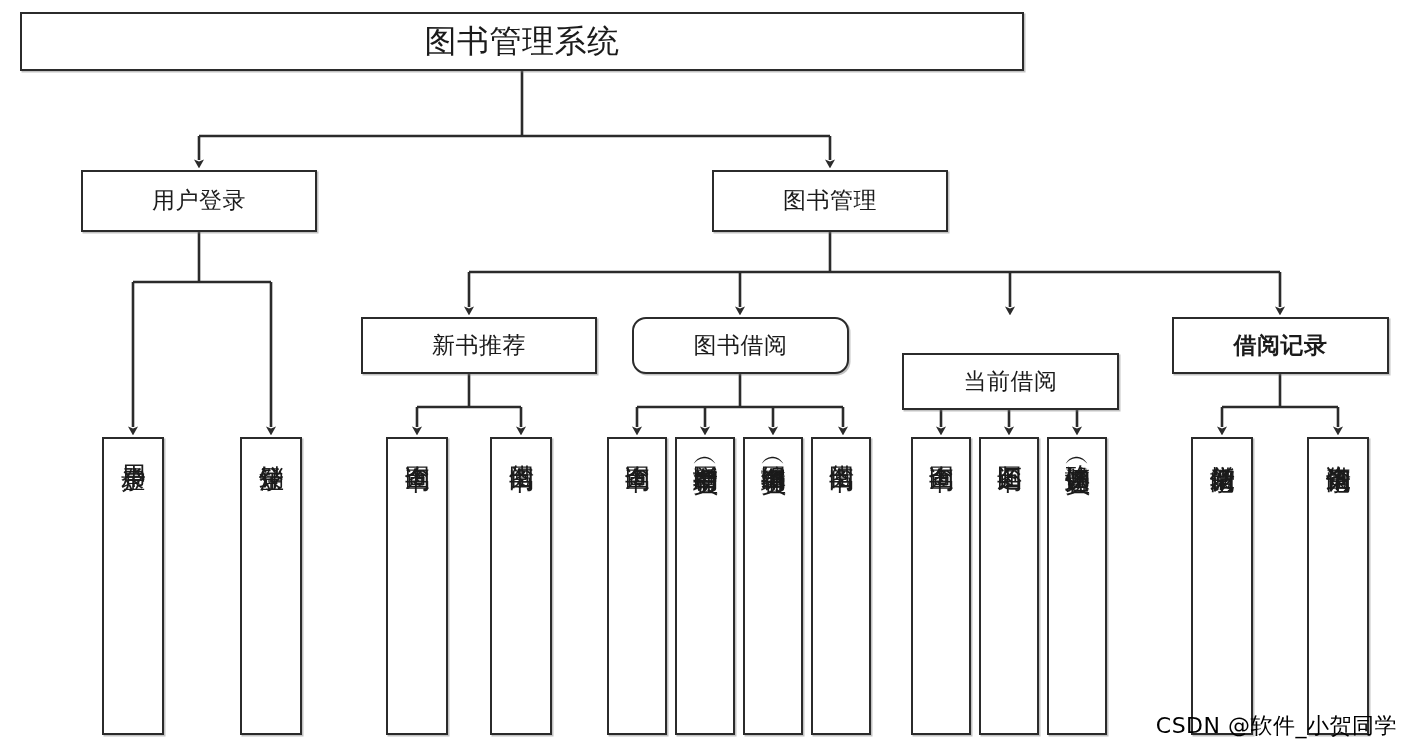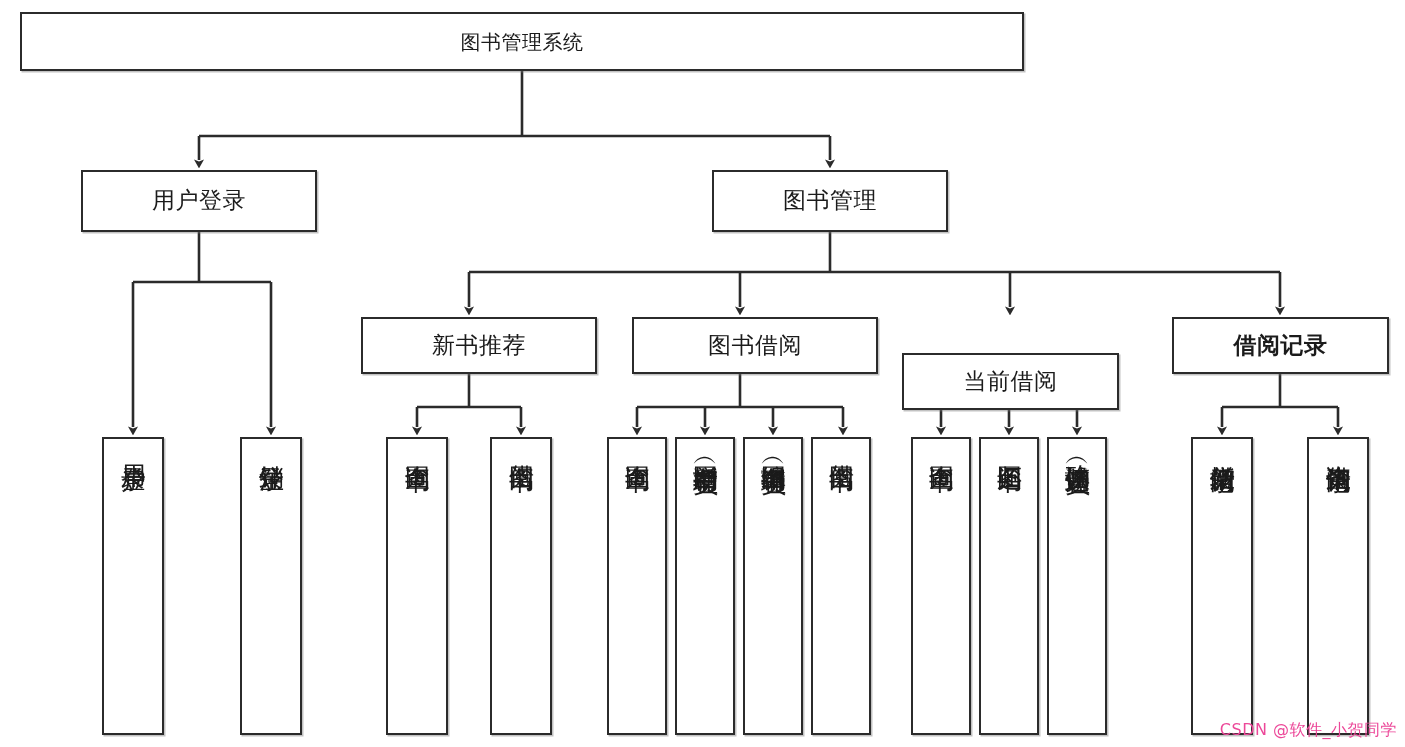--- a/index.html
+++ b/index.html
@@ -37,43 +37,43 @@
     color: #1b1b1b;
     box-shadow: 1.5px 1.5px 0 rgba(120,120,120,0.45);
   }
   .node.h {
     font-size: 23px;
     letter-spacing: 0.5px;
     line-height: 1.1;
     white-space: nowrap;
   }
   .node.root {
-    font-size: 20px;
+    font-size: 32px;
   }
   .node.leaf {
     align-items: flex-start;
     justify-content: center;
     padding-top: 6px;
   }
   .vtext {
     writing-mode: vertical-rl;
     text-orientation: upright;
     font-size: 25px;
     line-height: 1.12;
     letter-spacing: 1px;
     color: #1b1b1b;
     white-space: nowrap;
     display: block;
   }
   .watermark {
     position: absolute;
     right: 8px;
     bottom: 6px;
-    font-size: 16px;
-    color: #ec4899;
+    font-size: 22px;
+    color: #000000;
     white-space: nowrap;
     letter-spacing: 0.5px;
     z-index: 5;
   }
 </style>
 </head>
 <body>
 
 <div id="canvas">
 
@@ -130,21 +130,21 @@
   </svg>
 
   <div class="node h root" style="left:20px; top:12px; width:1004px; height:59px;">图书管理系统</div>
 
   <div class="node h" style="left:81px; top:170px; width:236px; height:62px;">用户登录</div>
 
   <div class="node h" style="left:712px; top:170px; width:236px; height:62px;text-align:center;">图书管理</div>
 
   <div class="node h" style="left:361px; top:317px; width:236px; height:57px;">新书推荐</div>
 
-  <div class="node h" style="left:632px; top:317px; width:246px; height:57px;">图书借阅</div>
+  <div class="node h" style="left:632px; top:317px; width:217px; height:57px;border-radius:14px;">图书借阅</div>
 
   <div class="node h" style="left:902px; top:317px; width:217px; height:57px;margin-top:36px;">当前借阅</div>
 
   <div class="node h" style="left:1172px; top:317px; width:217px; height:57px;font-weight:bold;">借阅记录</div>
 
   <div class="node leaf" style="left:102px; top:437px; width:62px; height:298px;">
     <span class="vtext">用户登录</span>
   </div>
   <div class="node leaf" style="left:240px; top:437px; width:62px; height:298px;">
     <span class="vtext">注销登录</span>

